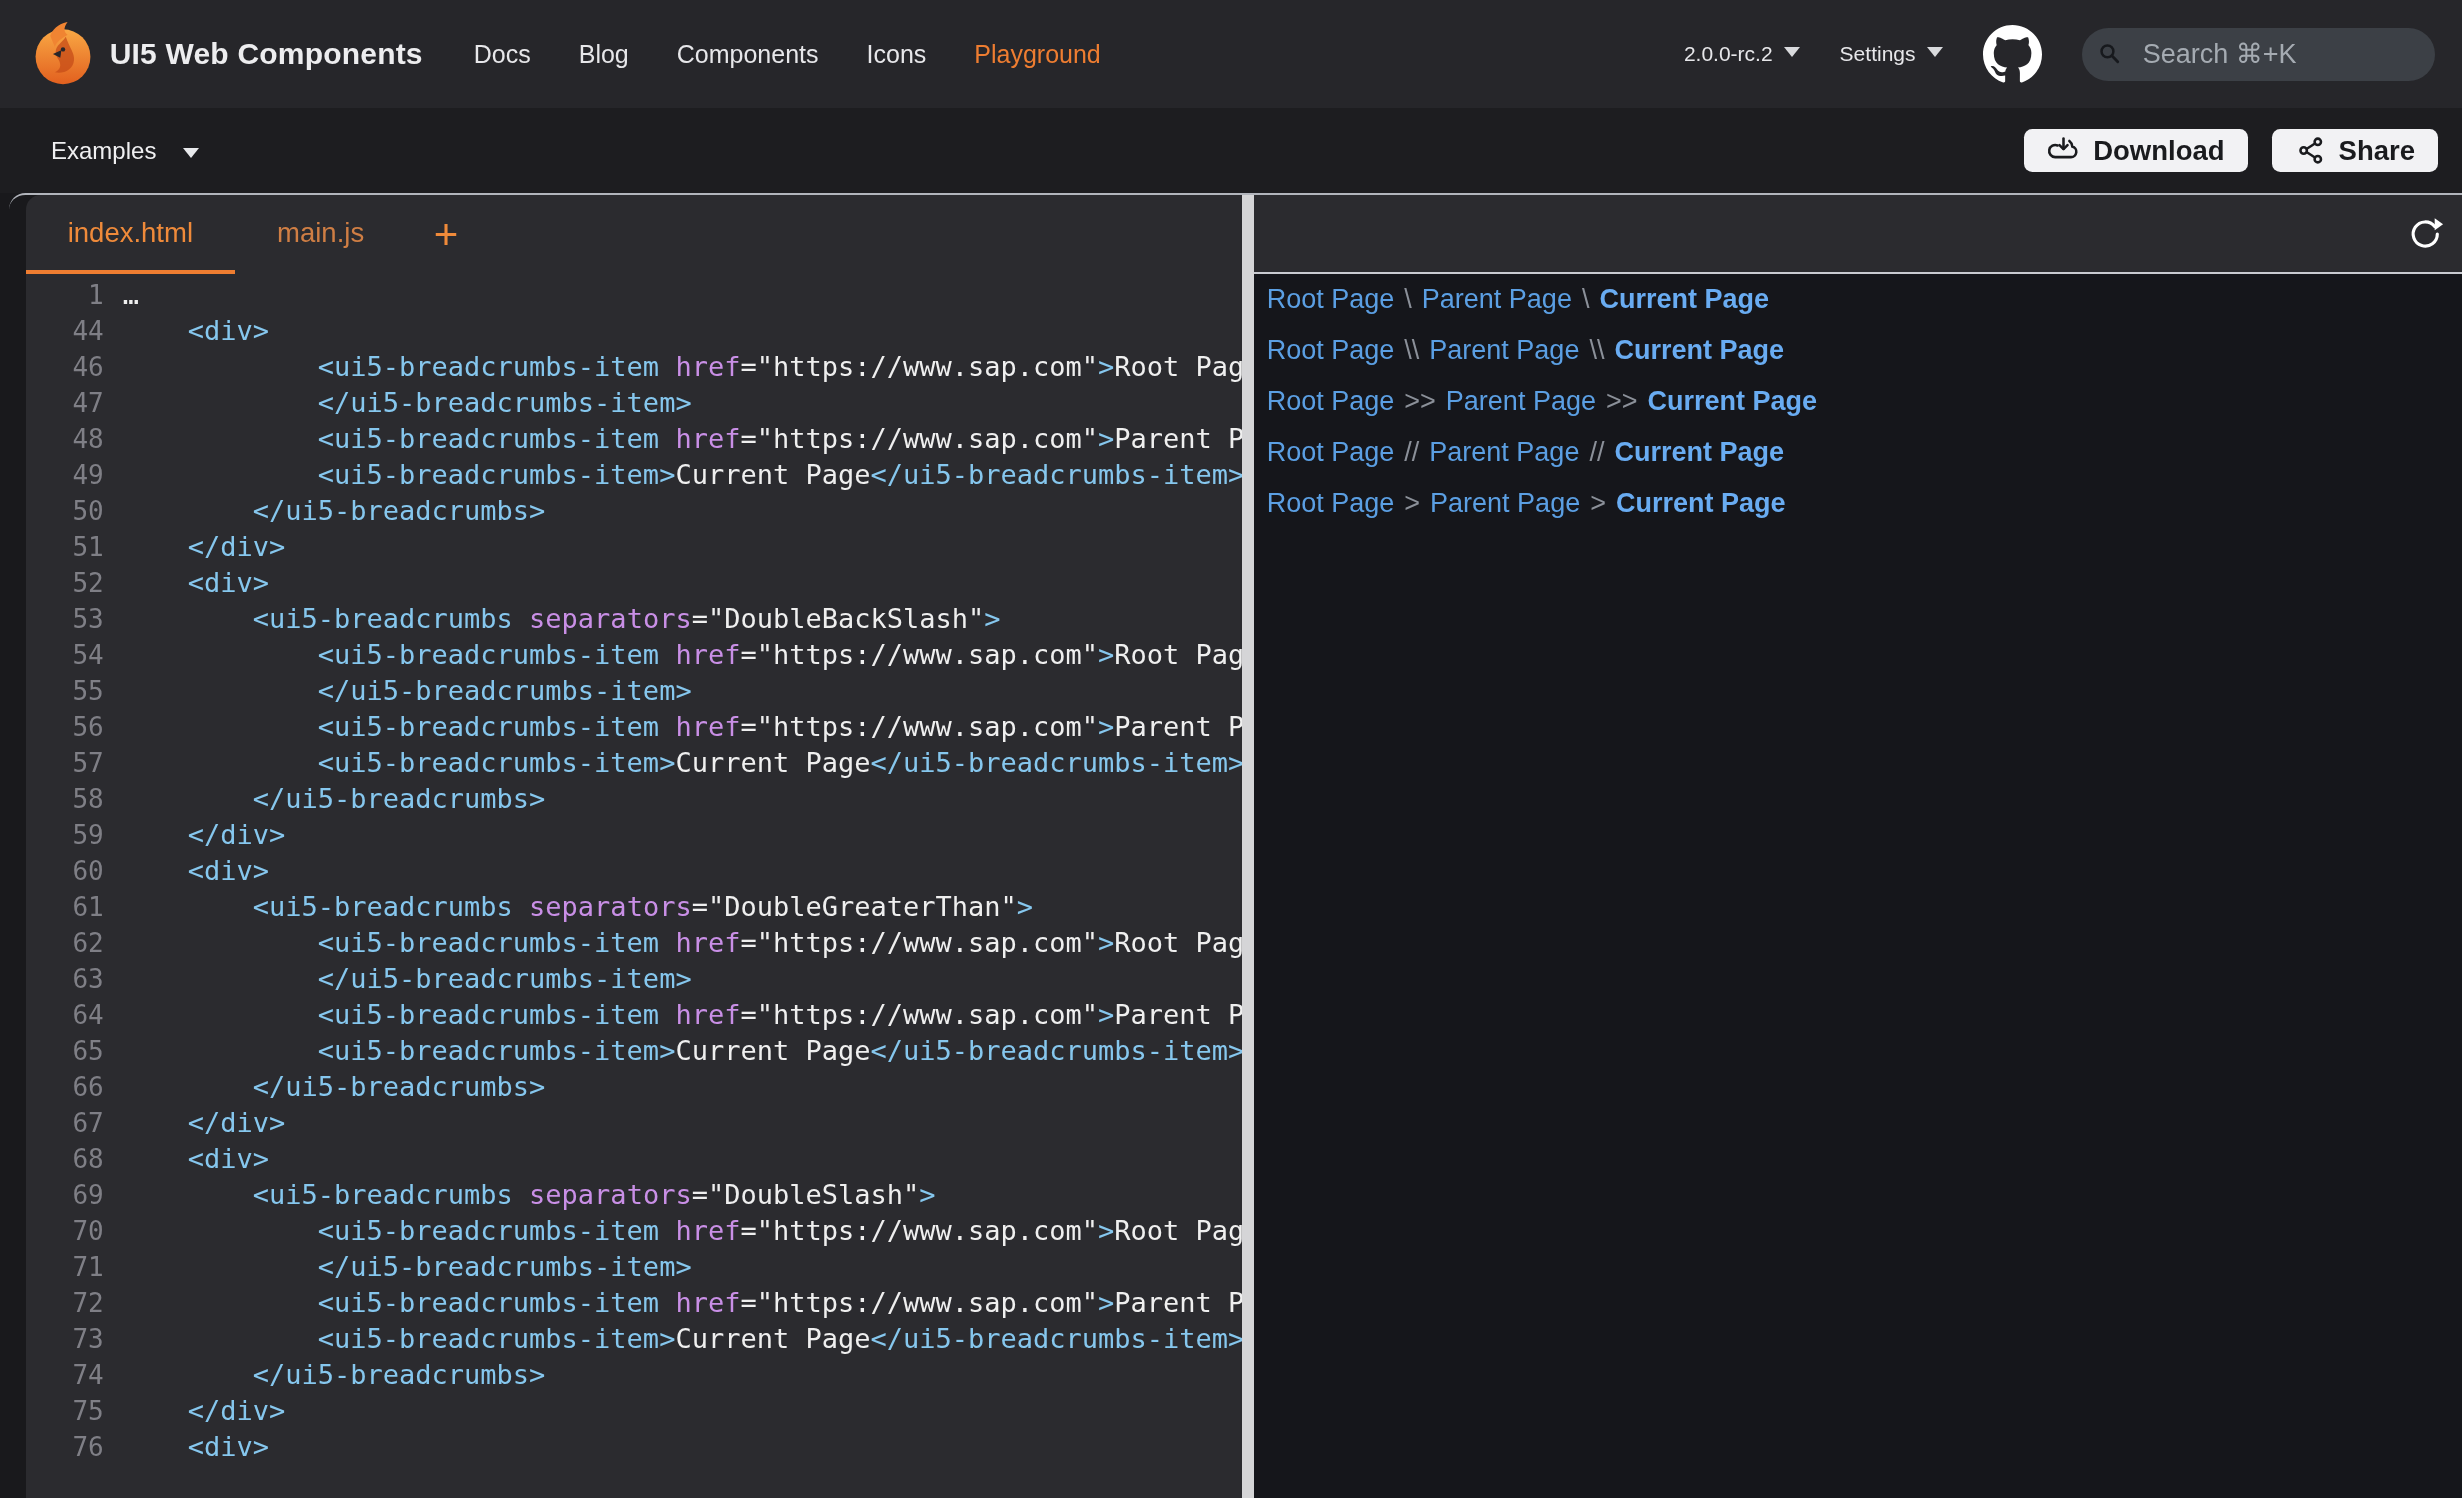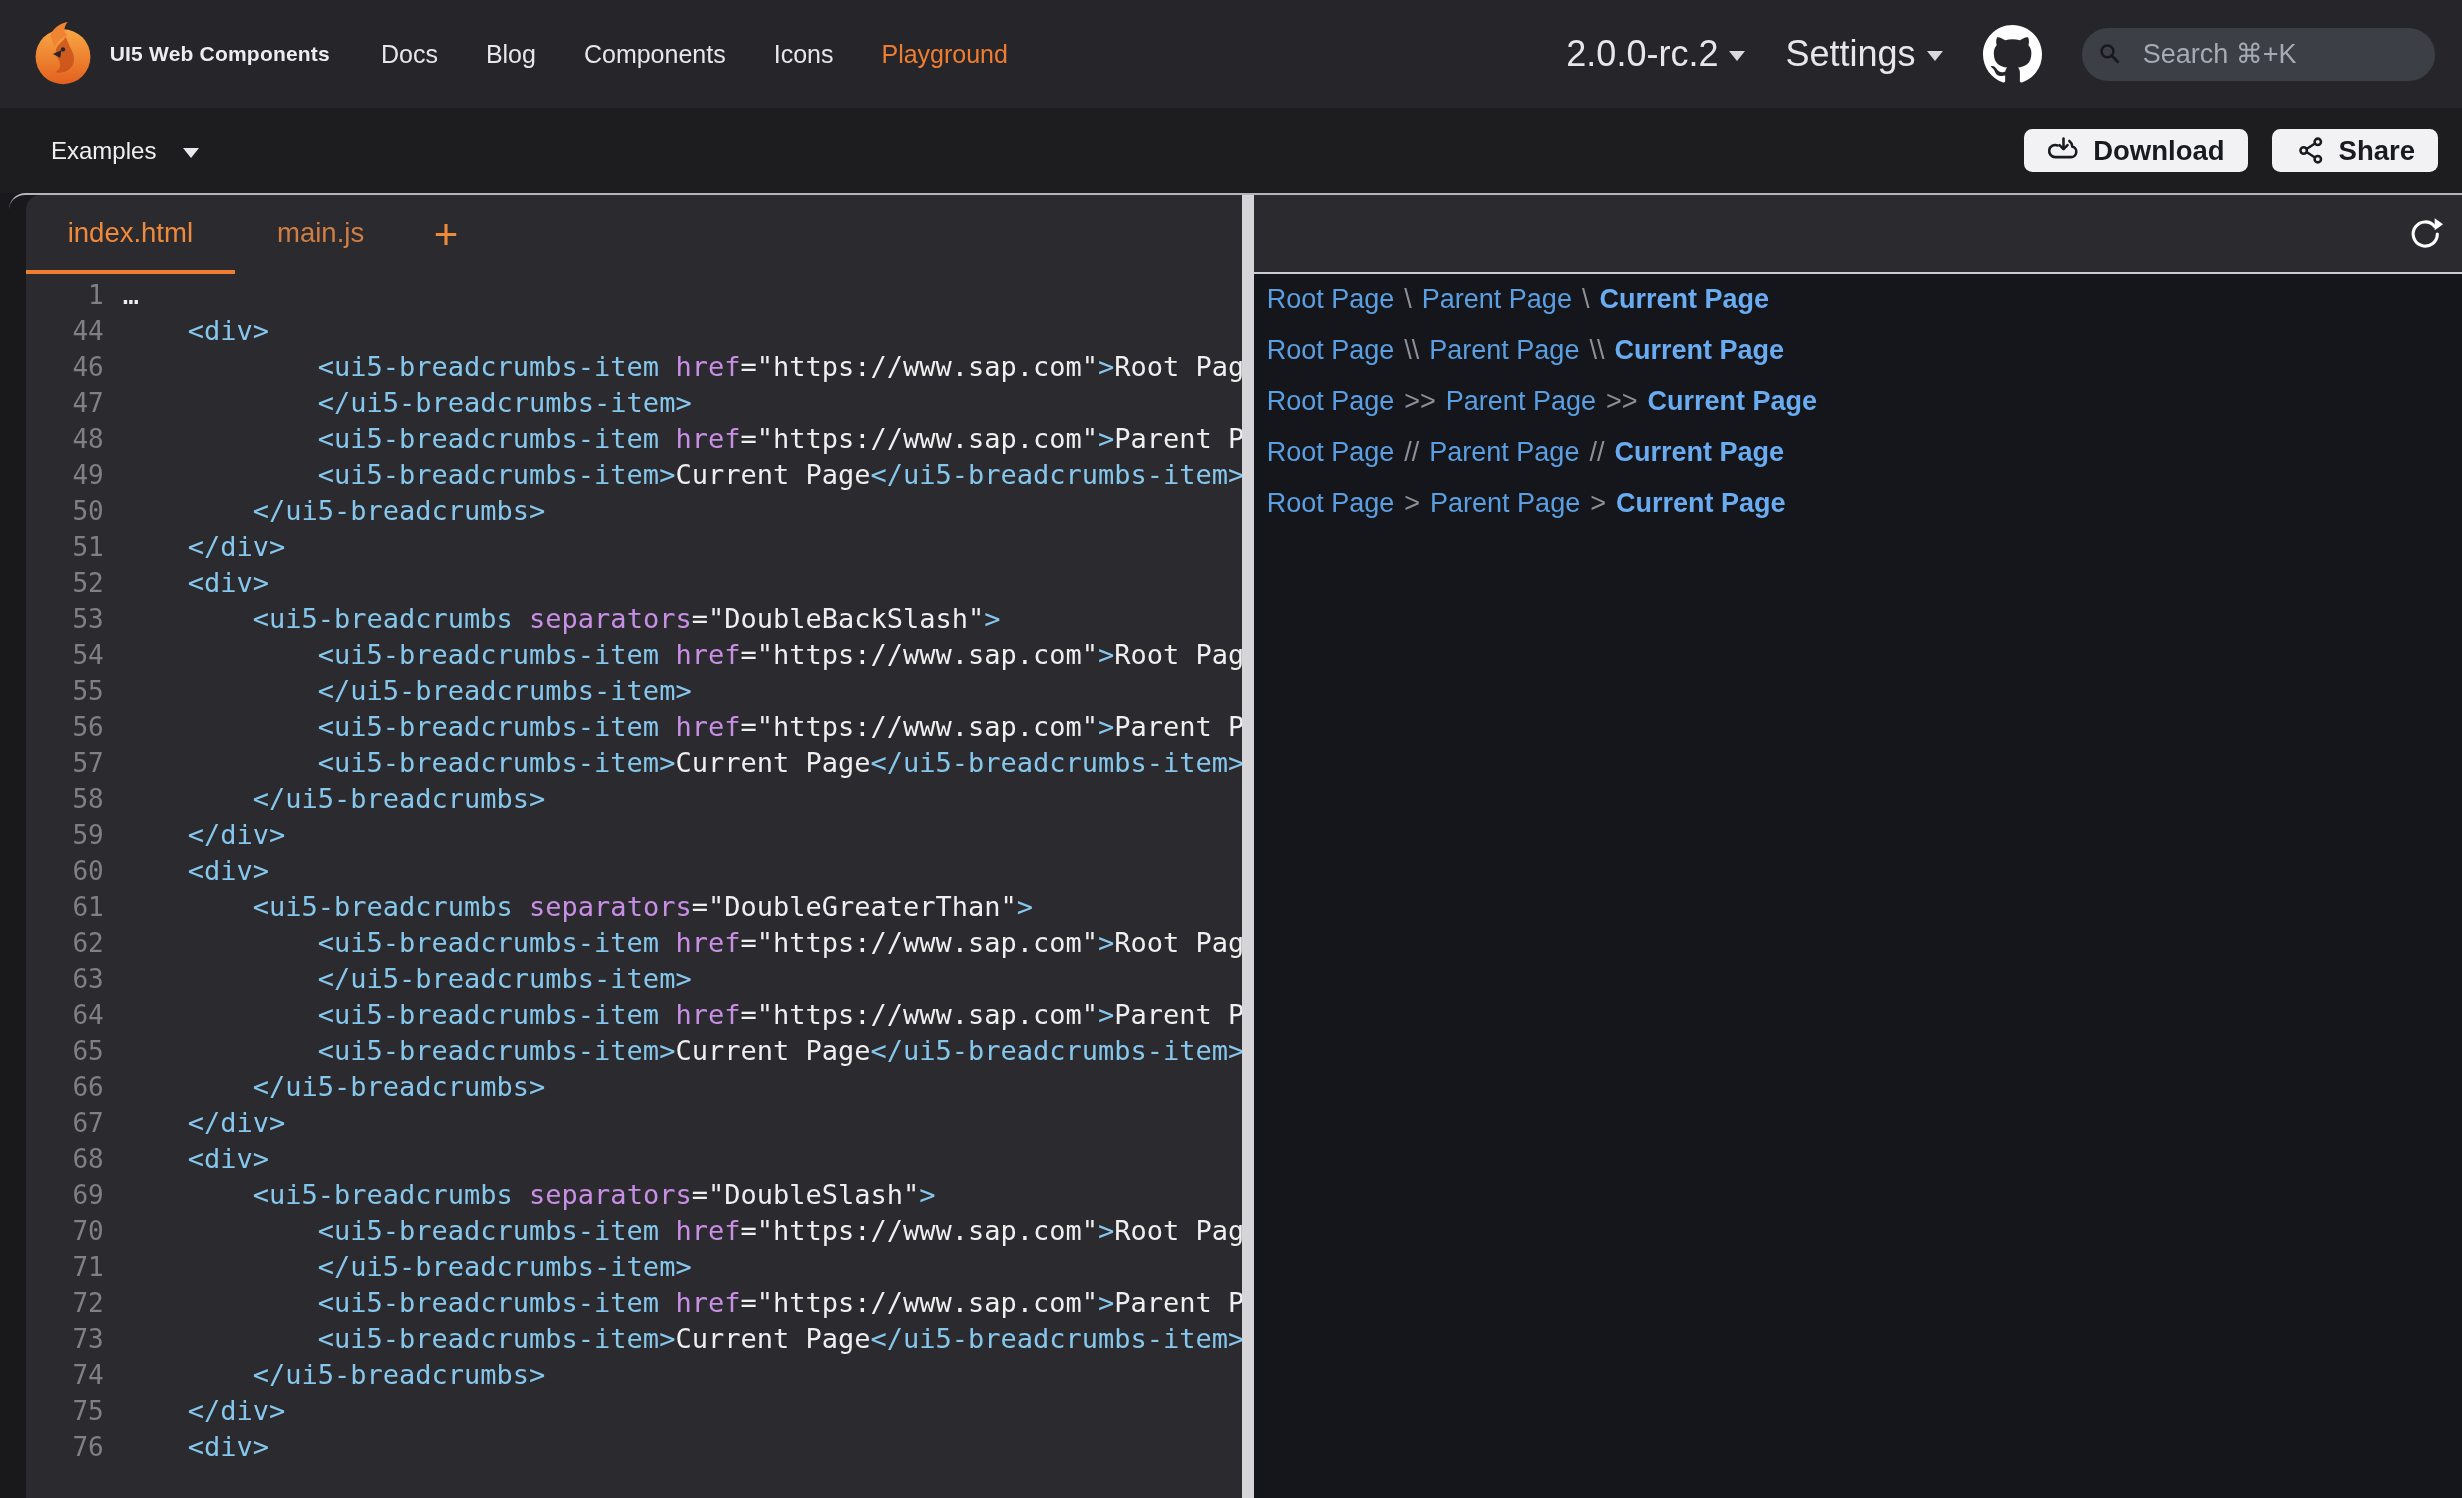--- a/index.html
+++ b/index.html
@@ -3,26 +3,26 @@
 <meta charset="utf-8">
 <style>
   *{box-sizing:border-box;margin:0;padding:0}
   html,body{width:2462px;height:1498px;overflow:hidden;background:#19191c}
   #app{width:2462px;height:1498px;font-family:"Liberation Sans",sans-serif;color:#ececee;display:flex;flex-direction:column}
 
   
   .header{height:108px;background:#26262a;display:flex;align-items:center;padding:0 27.5px 0 31px;flex:none}
   .brandwrap{display:flex;align-items:center;cursor:pointer}
   .logo{width:64px;height:64px;flex:none}
-  .brand{font-size:21px;font-weight:700;color:#ededef;margin-left:14.7px;letter-spacing:0.2px}
+  .brand{font-size:30px;font-weight:700;color:#ededef;margin-left:14.7px;letter-spacing:0.2px}
   .nav{display:flex;gap:48px;margin-left:51px;font-size:25px;color:#e7e7ea}
   .nav-item{cursor:pointer}
   .nav-item.active{color:#ee7d31}
   .hright{margin-left:auto;display:flex;align-items:center;gap:40px}
-  .hdrop{display:flex;align-items:center;gap:11px;font-size:36px;color:#e7e7ea;cursor:pointer;white-space:nowrap}
+  .hdrop{display:flex;align-items:flex-start;gap:11px;font-size:21px;color:#e7e7ea;cursor:pointer;white-space:nowrap}
   .caret{width:0;height:0;border-left:8.3px solid transparent;border-right:8.3px solid transparent;border-top:10px solid #d9dadd;display:inline-block;margin-top:4.6px}
   .ghbtn{width:59px;height:59px;background:none;border:none;cursor:pointer;padding:0}
   .search{width:353px;height:53px;border-radius:27px;background:#3c4046;display:flex;align-items:center;padding:0 16.5px;gap:21px}
   .search input{background:transparent;border:none;outline:none;font-size:27px;color:#cfd3d8;width:100%;font-family:inherit}
   .search input::placeholder{color:#a5abb2}
 
   
   .subbar{height:85px;background:#1d1d20;display:flex;align-items:center;padding:0 24px 0 51px;flex:none}
   .examples{display:flex;align-items:center;gap:27px;font-size:24px;color:#f0f0f2;cursor:pointer}
   .examples .caret{border-top-color:#e8e9ec}

